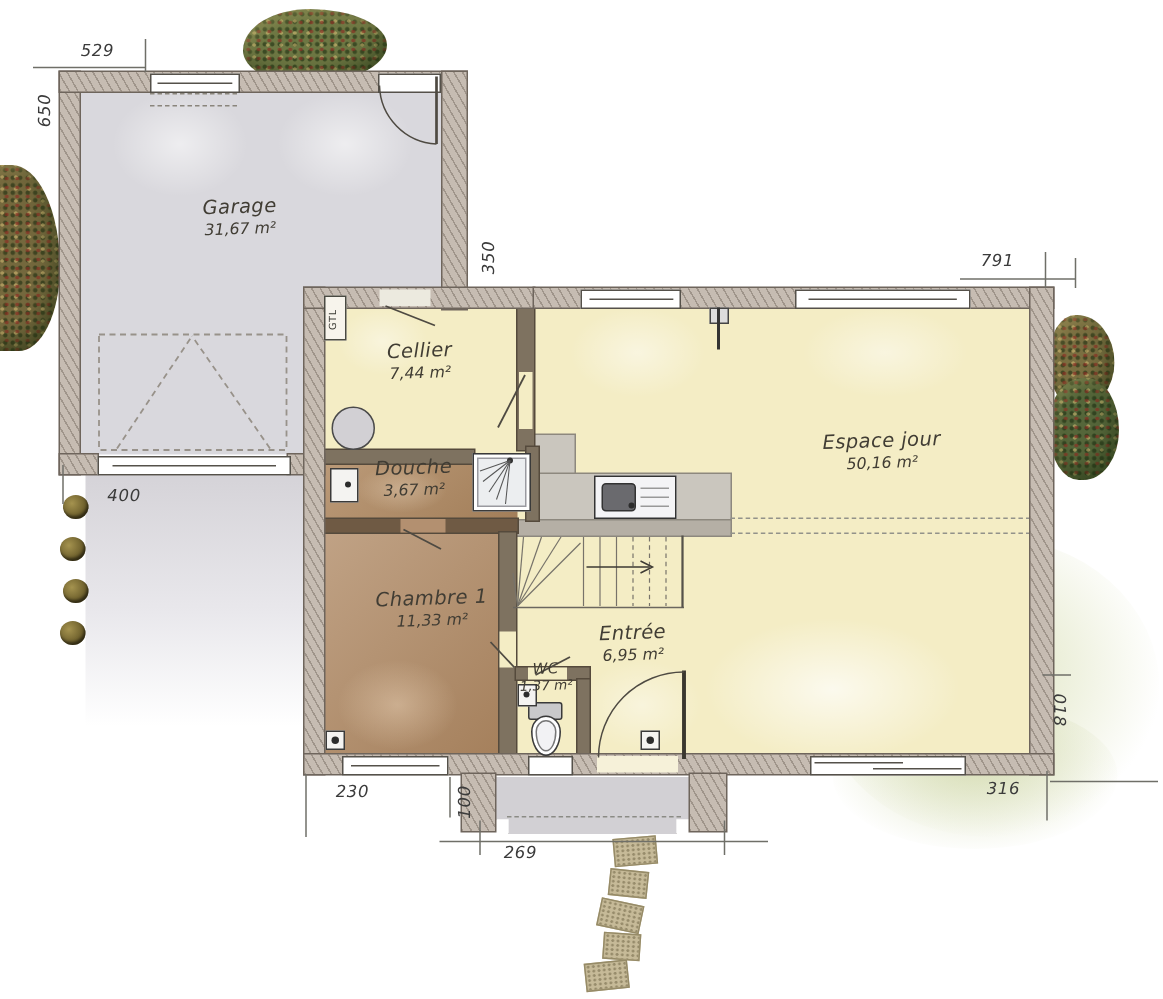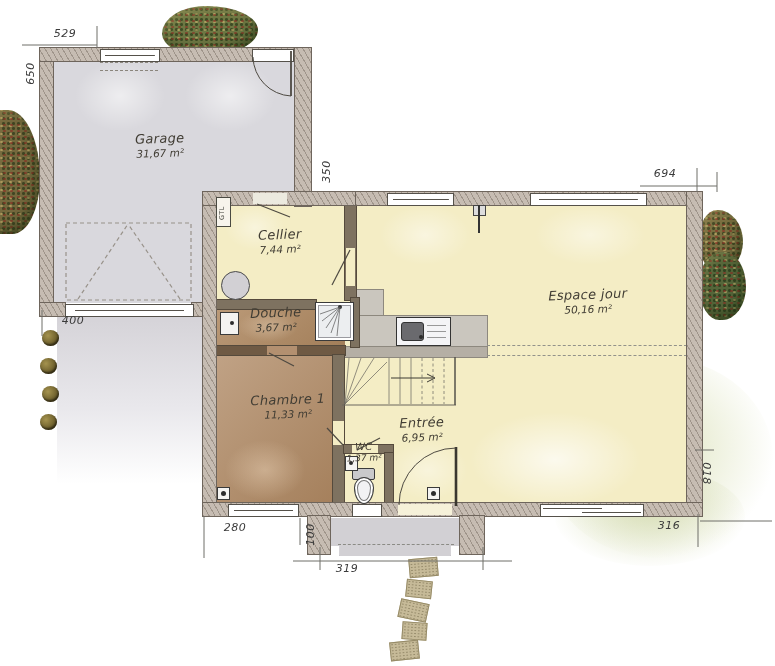--- a/index.html
+++ b/index.html
@@ -266,21 +266,21 @@
     <div class="room-area">6,95 m²</div>
   </div>
   <div class="room-label small z50" style="left:346px;top:441px;width:36px;">
     <div class="room-name">WC</div>
     <div class="room-area">1,37 m²</div>
   </div>
 
   <div class="dim z50" style="left:45px;top:27px;width:40px;">529</div>
   <div class="dim z50" style="left:13px;top:67px;width:34px;transform:rotate(-90deg);">650</div>
   <div class="dim z50" style="left:309px;top:165px;width:34px;transform:rotate(-90deg);">350</div>
-  <div class="dim z50" style="left:645px;top:167px;width:40px;">694</div>
-  <div class="dim z50" style="left:52px;top:314px;width:42px;">400</div>
-  <div class="dim z50" style="left:214px;top:521px;width:42px;">280</div>
+  <div class="dim z50" style="left:645px;top:167px;width:40px;">791</div>
+  <div class="dim z50" style="left:52px;top:324px;width:42px;text-align:right;">400</div>
+  <div class="dim z50" style="left:214px;top:521px;width:42px;">230</div>
   <div class="dim z50" style="left:293px;top:528px;width:34px;transform:rotate(-90deg);">100</div>
-  <div class="dim z50" style="left:326px;top:562px;width:42px;">319</div>
+  <div class="dim z50" style="left:326px;top:562px;width:42px;">269</div>
   <div class="dim z50" style="left:648px;top:519px;width:42px;">316</div>
   <div class="dim z50" style="left:689px;top:467px;width:34px;transform:rotate(90deg);">018</div>
 
 </div>
 
 </body></html>

